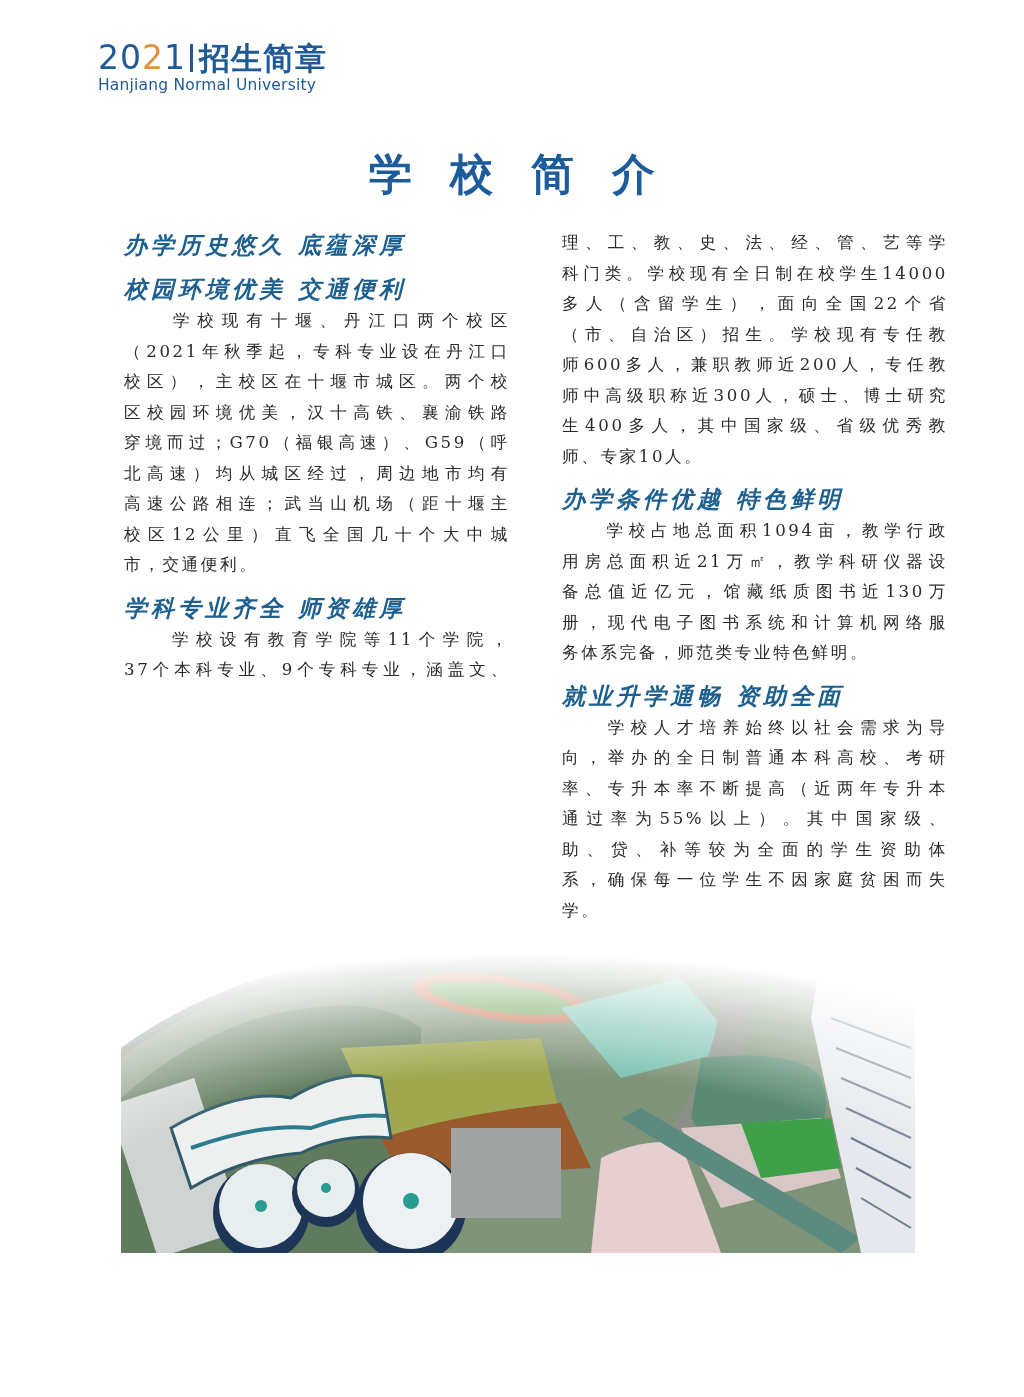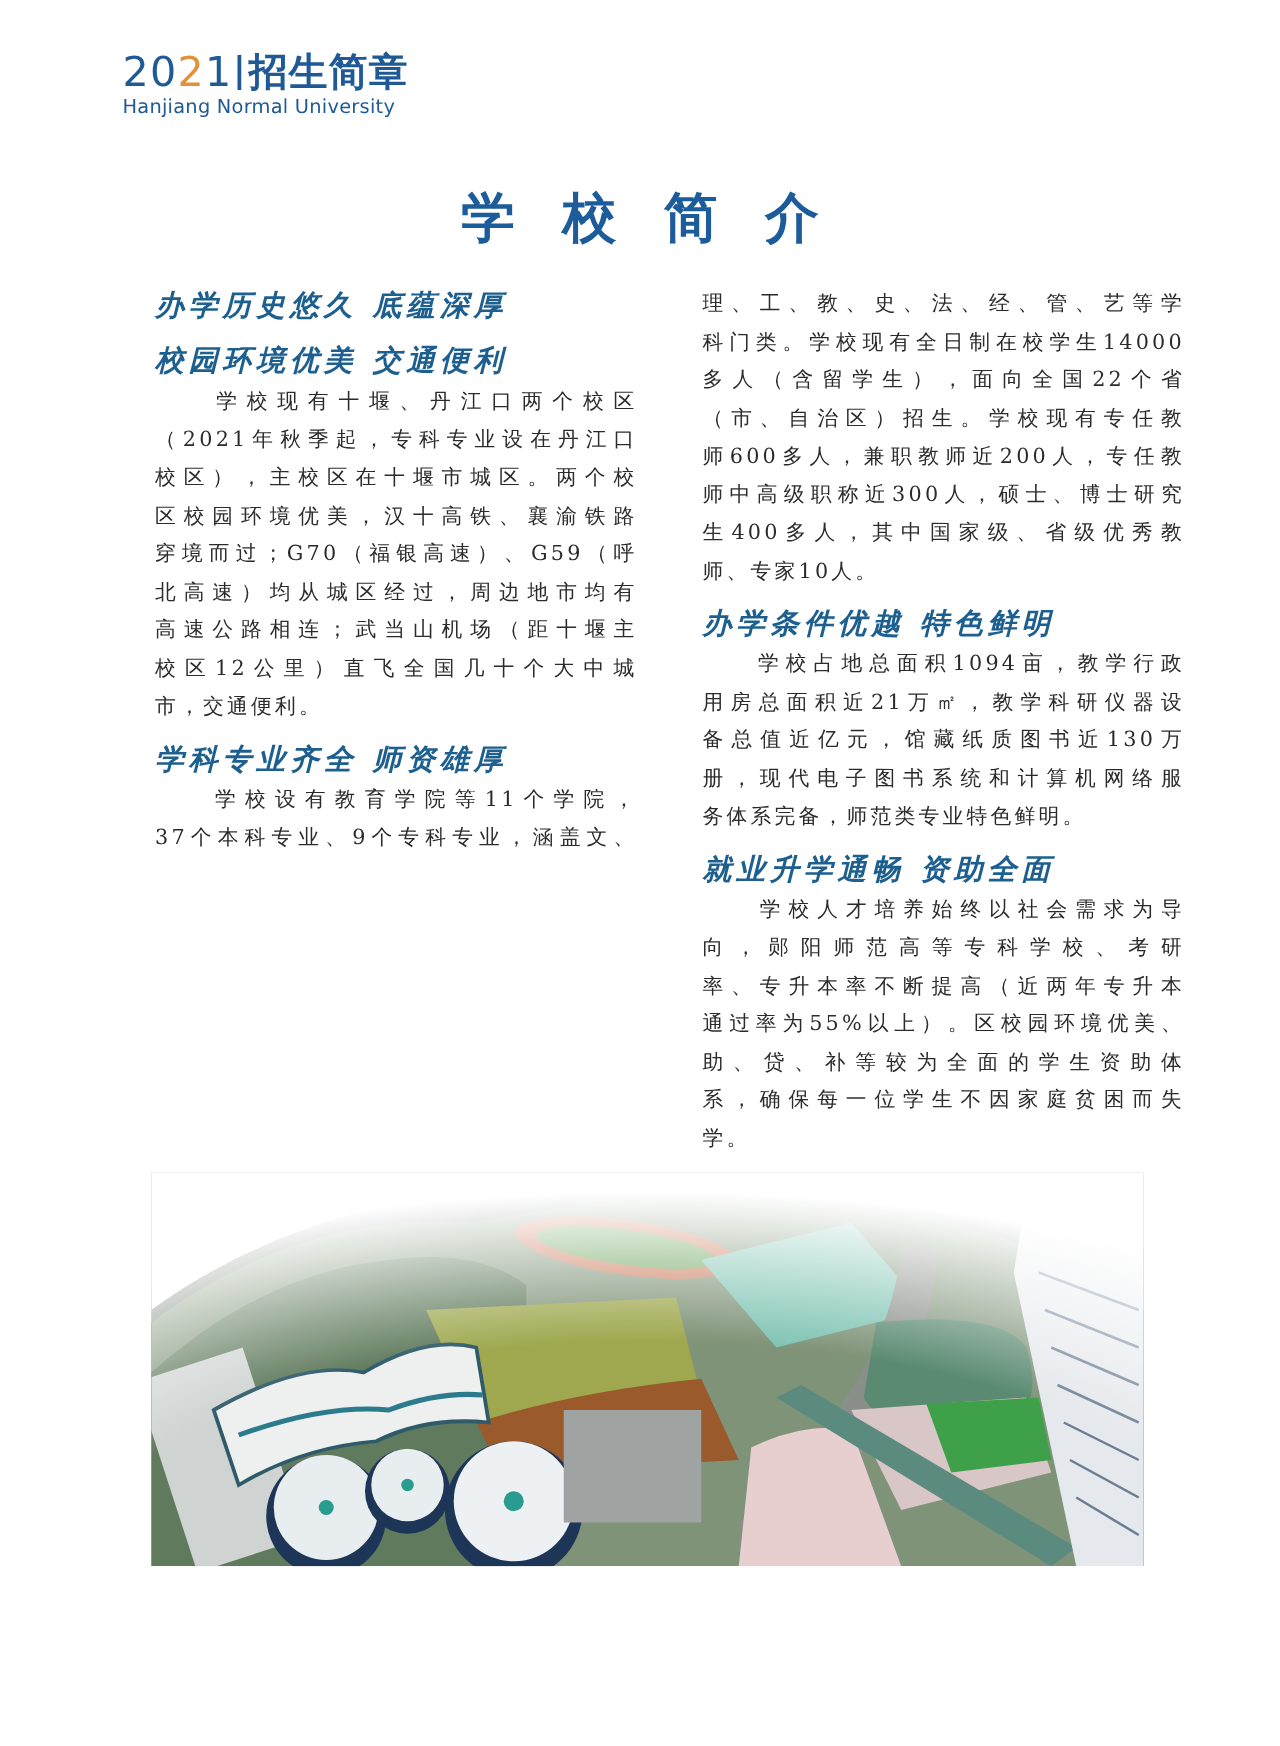--- a/index.html
+++ b/index.html
@@ -88,23 +88,23 @@
     <span class="line">用房总面积近21万㎡，教学科研仪器设</span>
     <span class="line">备总值近亿元，馆藏纸质图书近130万</span>
     <span class="line">册，现代电子图书系统和计算机网络服</span>
     <span class="line last">务体系完备，师范类专业特色鲜明。</span>
   </div>
   <div class="gap"></div>
 
   <div class="heading">就业升学通畅 资助全面</div>
   <div class="para">
     <span class="line">　　学校人才培养始终以社会需求为导</span>
-    <span class="line">向，郧阳师范高等专科学校、考研</span>
+    <span class="line">向，举办的全日制普通本科高校、考研</span>
     <span class="line">率、专升本率不断提高（近两年专升本</span>
-    <span class="line">通过率为55%以上）。区校园环境优美、</span>
+    <span class="line">通过率为55%以上）。其中国家级、</span>
     <span class="line">助、贷、补等较为全面的学生资助体</span>
     <span class="line">系，确保每一位学生不因家庭贫困而失</span>
     <span class="line last">学。</span>
   </div>
 </div>
 
 <div class="photo" title="汉江师范学院校园航拍">
   <svg width="794" height="315" viewBox="0 0 794 315" xmlns="http://www.w3.org/2000/svg">
     <defs>
       <linearGradient id="sky" x1="0" y1="0" x2="0" y2="1">

